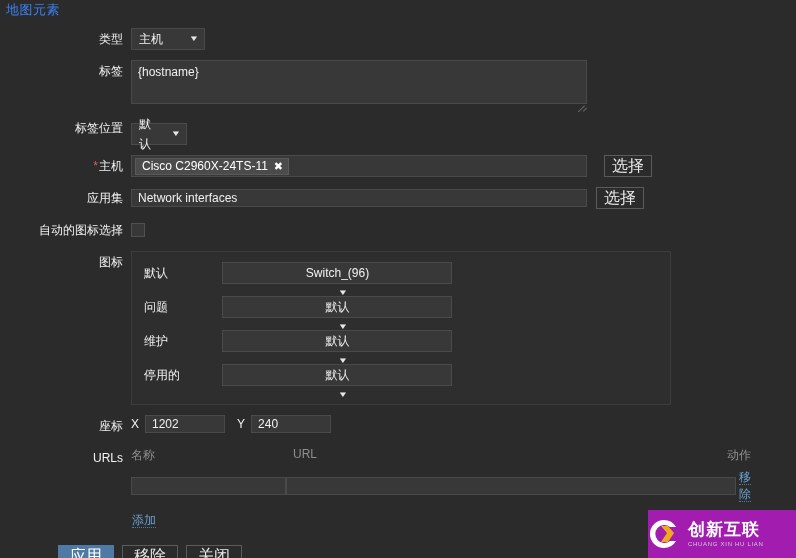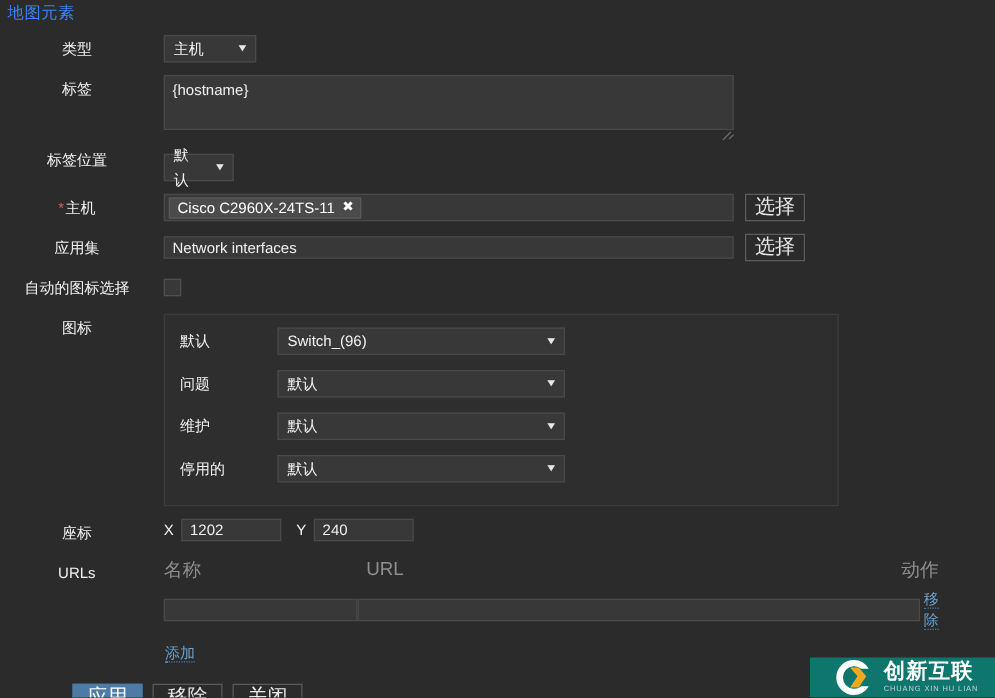--- a/index.html
+++ b/index.html
@@ -34,21 +34,21 @@
   }
 
   .row {
     display: flex;
     align-items: flex-start;
     margin-bottom: 10px;
   }
   .lbl {
     width: 131px;
     min-width: 131px;
-    text-align: center;
+    text-align: right;
     padding-right: 8px;
     color: #f2f2f2;
     font-size: 12px;
     line-height: 22px;
     box-sizing: border-box;
     white-space: nowrap;
   }
   .lbl .req { color: #d45f5f; margin-right: 1px; }
   .ctl { flex: 1; }
 
@@ -68,21 +68,21 @@
     cursor: pointer;
   }
   .sel .caret {
     font-size: 8px;
     color: #e8e8e8;
     margin-left: 10px;
     transform: scaleX(1.3);
   }
   .sel-type { width: 74px; }
   .sel-labelpos { width: 56px; }
-  .sel-icon { width: 230px; }
+  .sel-icon { width: 230px; flex-direction: column; }
 
   
   .ta {
     width: 456px;
     height: 44px;
     background: #383838;
     border: 1px solid #4a4a4a;
     color: #f0f0f0;
     font-family: "Liberation Sans", "DejaVu Sans", sans-serif;
     font-size: 12px;
@@ -207,21 +207,21 @@
     box-sizing: border-box;
     font-size: 12px;
     color: #f2f2f2;
   }
 
   
   .urltable { width: 620px; }
   .urlhead {
     display: flex;
     color: #8e8e8e;
-    font-size: 15px;
+    font-size: 12px;
     padding-bottom: 5px;
   }
   .urlhead .c1 { width: 162px; }
   .urlhead .c2 { flex: 1; }
   .urlhead .c3 { width: 52px; text-align: right; }
   .urlrow { display: flex; align-items: center; }
   .urlrow .c1 { width: 162px; }
   .urlrow .c2 { flex: 1; }
   .urlrow .c3 { width: 52px; text-align: right; }
   .inp-urlname { width: 155px; }
@@ -242,25 +242,25 @@
     padding-left: 58px;
     padding-top: 6px;
   }
 
   
   .wm {
     position: absolute;
     right: 0;
     bottom: 0;
     width: 148px;
-    height: 32px;
-    background: #0f766e;
+    height: 48px;
+    background: #a21caf;
     display: flex;
     align-items: center;
-    padding-left: 19px;
+    padding-left: 0;
     box-sizing: border-box;
   }
   .wm-logo { position: relative; width: 34px; height: 32px; flex: none; }
   .wm-text { margin-left: 6px; line-height: 1; }
   .wm-cn {
     color: #ffffff;
     font-size: 17px;
     font-weight: bold;
     letter-spacing: 1px;
     font-family: "DejaVu Sans", sans-serif;
@@ -309,21 +309,21 @@
       <div class="sel sel-labelpos">
         <span>默认</span>
         <span class="caret">▼</span>
       </div>
     </div>
   </div>
 
   <div class="row">
     <div class="lbl"><span class="req">*</span><span>主机</span></div>
     <div class="ctl">
-      <div style="display:flex; align-items:center;">
+      <div style="display:flex; align-items:center;gap:8px;">
         <div class="ms">
           <span class="chip">
             <span>Cisco C2960X-24TS-11</span>
             <span class="x">✖</span>
           </span>
         </div>
         <button class="btn btn-select">选择</button>
       </div>
     </div>
   </div>

